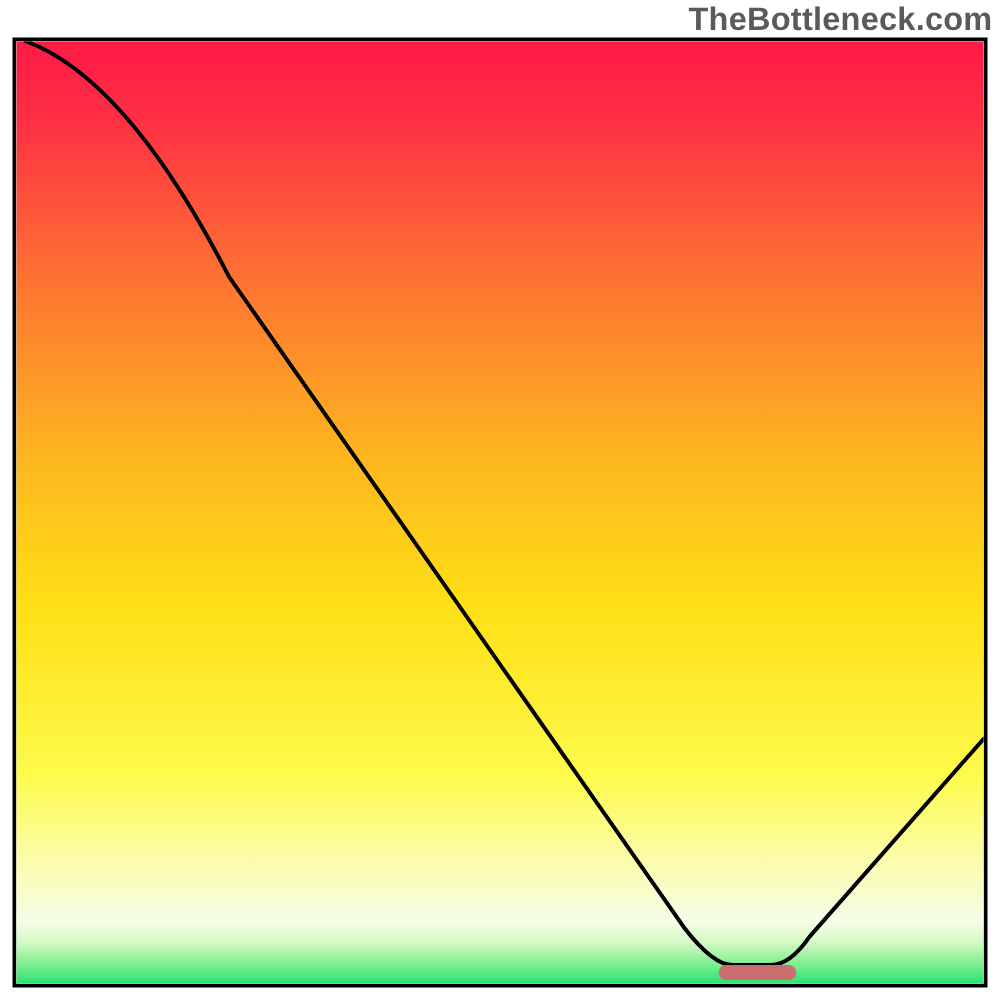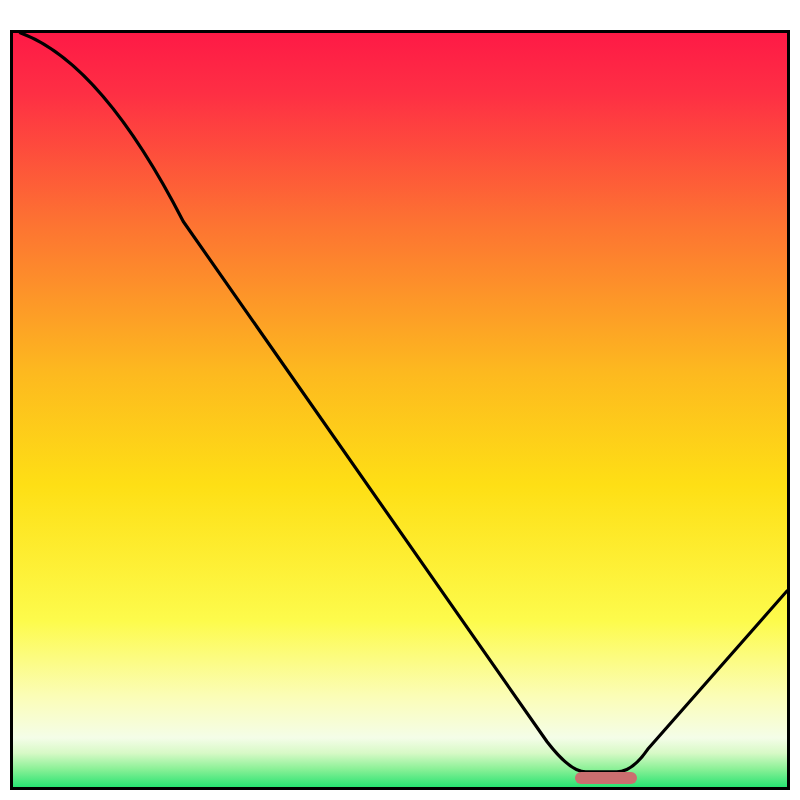--- a/index.html
+++ b/index.html
@@ -45,20 +45,21 @@
     position: absolute;
     height: 12px;
     border-radius: 6px;
     background: #cb6e6f;
   }
 </style>
 </head>
 <body>
 
 <div class="frame">
+  <div class="watermark">TheBottleneck.com</div>
 
   <div class="plot">
     <svg class="svg-layer" viewBox="0 0 780 760" preserveAspectRatio="none">
       <defs>
         <linearGradient id="bg-grad" x1="0" y1="0" x2="0" y2="1">
           <stop offset="0" stop-color="#fe1a46"></stop>
           <stop offset="0.08" stop-color="#fe2f44"></stop>
           <stop offset="0.25" stop-color="#fd7232"></stop>
           <stop offset="0.45" stop-color="#fdb91f"></stop>
           <stop offset="0.60" stop-color="#fedf15"></stop>

